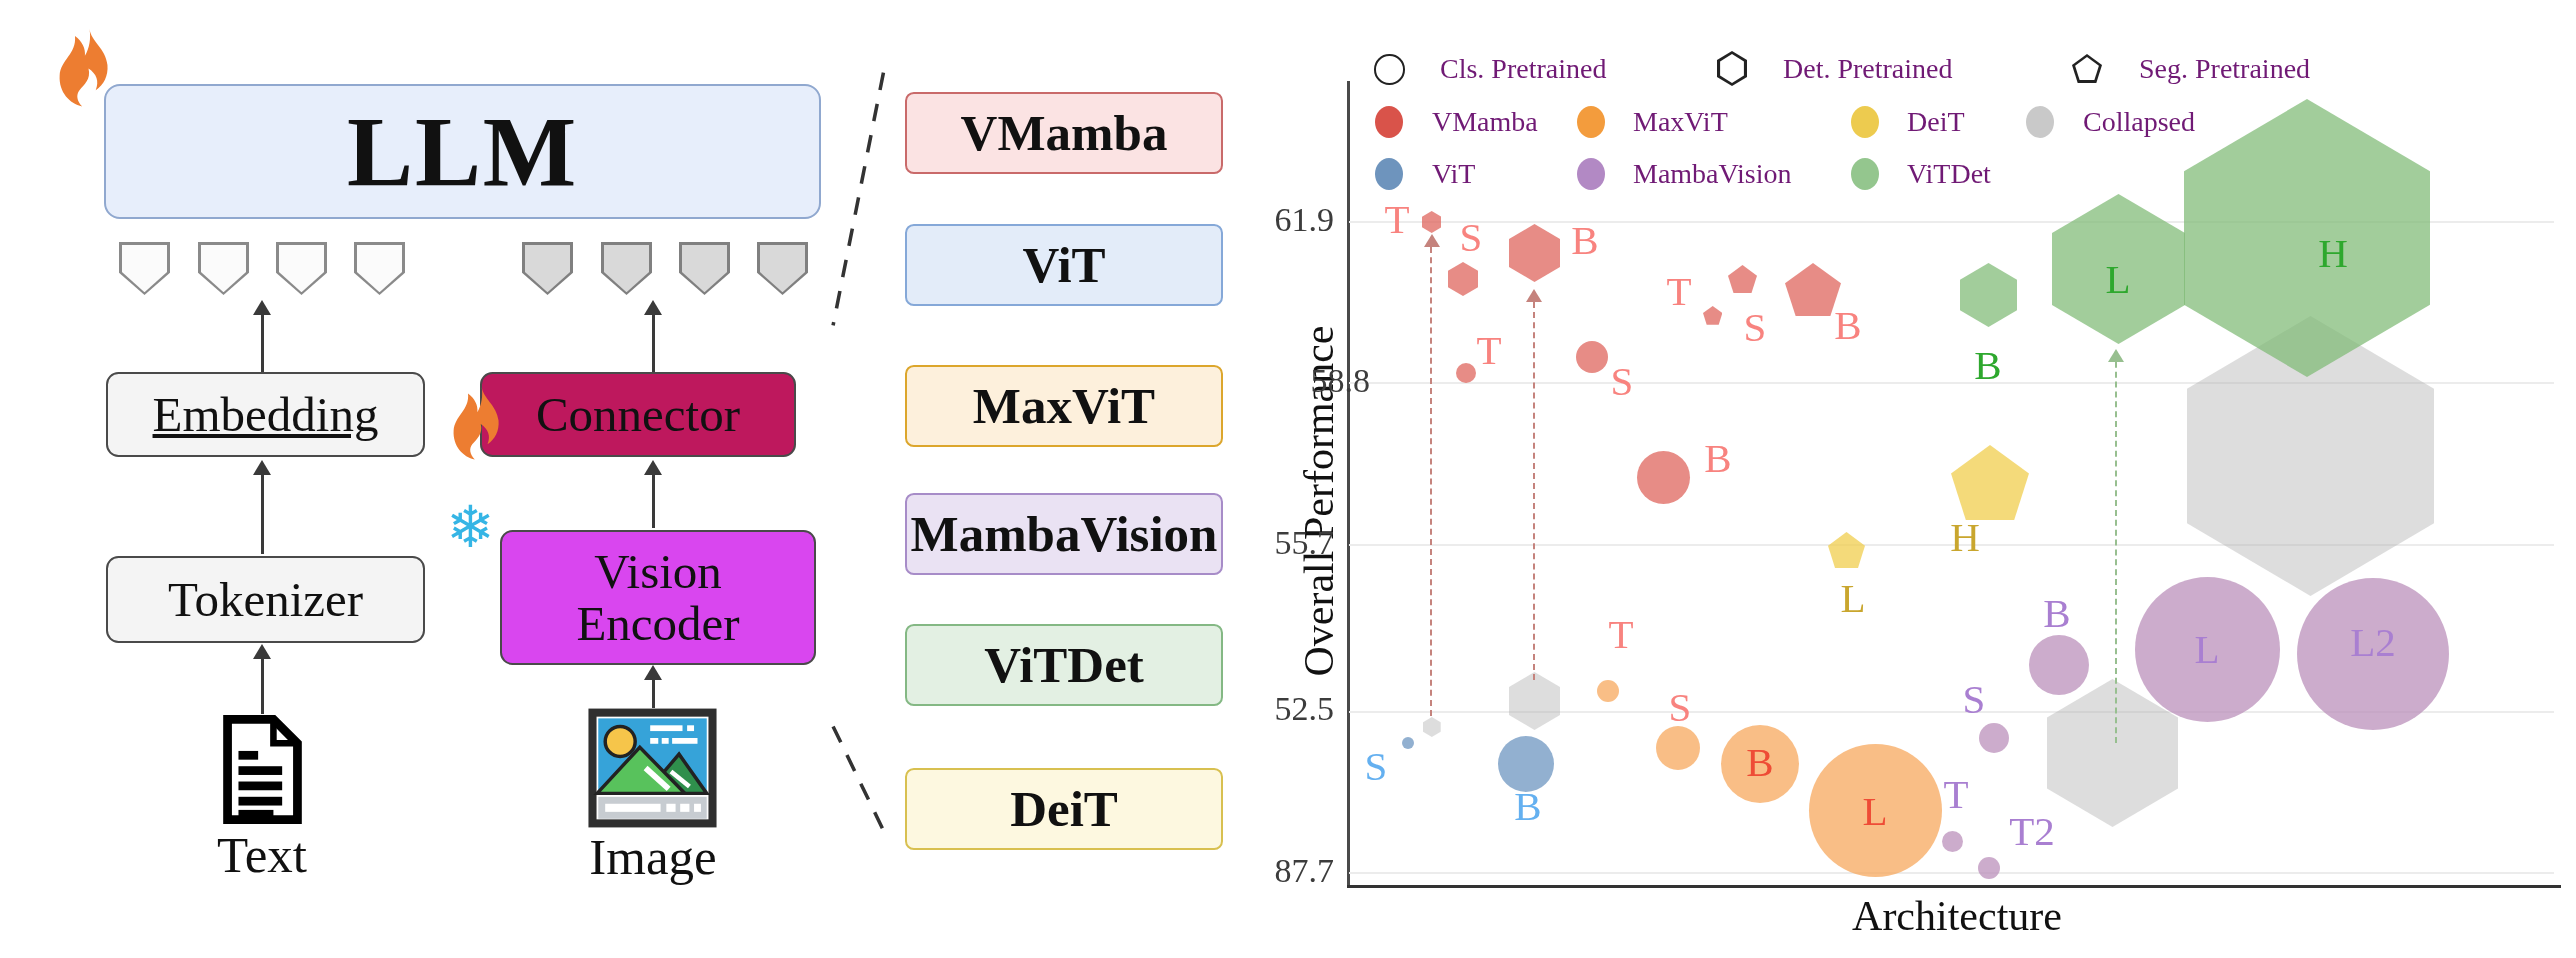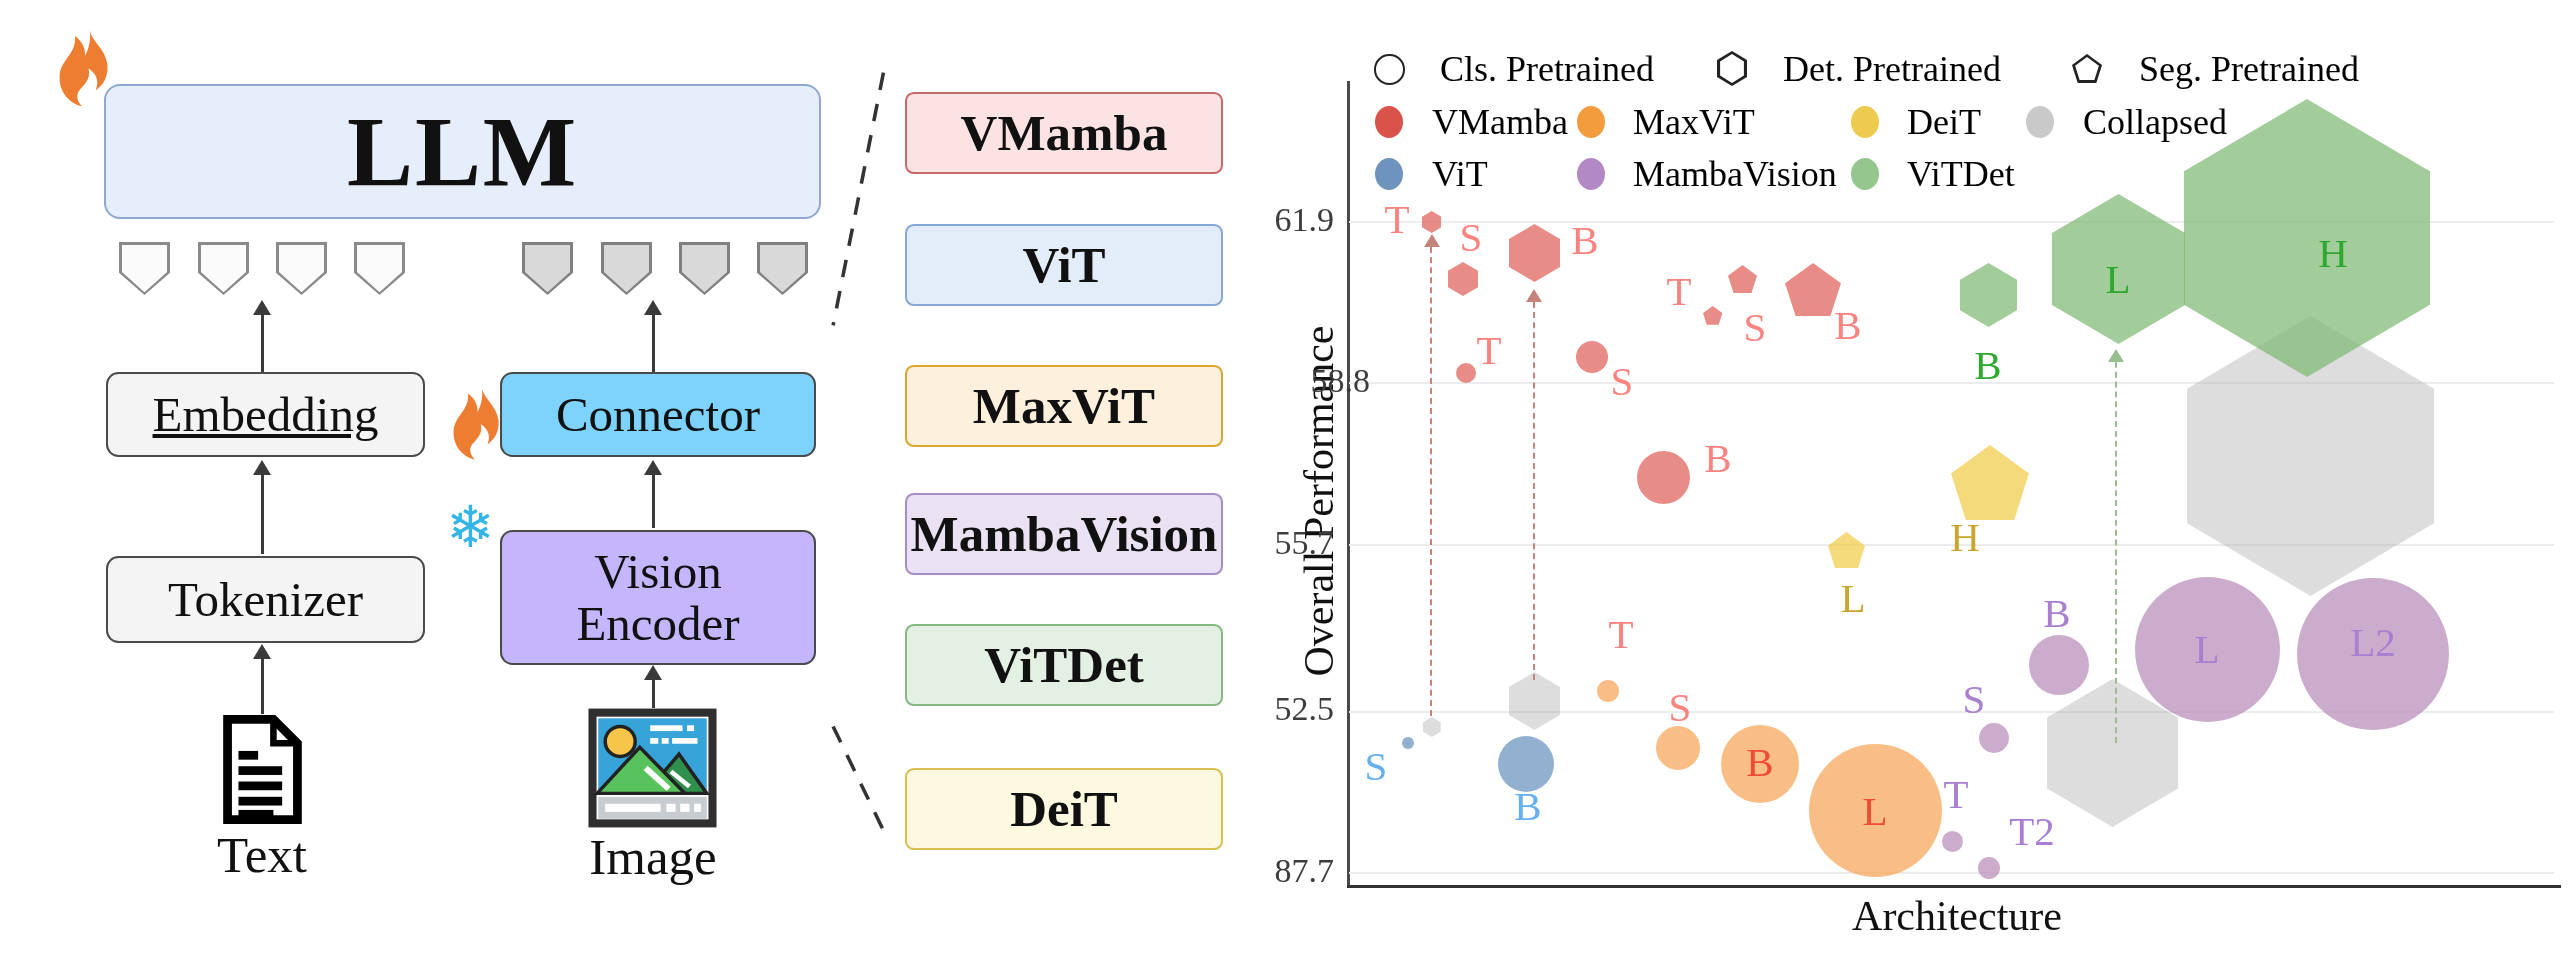--- a/index.html
+++ b/index.html
@@ -28,21 +28,21 @@
   .tick-label{position:absolute;font-size:34px;color:#3c3c3c;text-align:right;width:106px;}
   .spine{position:absolute;background:#3a3a3a;}
   .mk{position:absolute;}
   .mk.circle{border-radius:50%;}
   .mk.hexagon{clip-path:polygon(50% 0,100% 26%,100% 74%,50% 100%,0 74%,0 26%);}
   .mk.pentagon{clip-path:polygon(50% 0,100% 38%,81% 100%,19% 100%,0 38%);}
   .pt-label{position:absolute;font-size:41px;transform:translate(-50%,-50%);white-space:nowrap;}
   .dash-arrow{position:absolute;width:0;border-left:2.7px dashed;}
   .dash-head{position:absolute;width:0;height:0;border-left:8px solid transparent;
              border-right:8px solid transparent;}
-  .leg-text{position:absolute;font-size:36px;color:#000000;white-space:nowrap;transform:translateY(-50%);}
+  .leg-text{position:absolute;font-size:28px;color:#701a75;white-space:nowrap;transform:translateY(-50%);}
   .leg-dot{position:absolute;width:28px;height:32px;border-radius:50%;transform:translate(-50%,-50%);}
   .axis-label{position:absolute;font-size:42px;color:#111;white-space:nowrap;}
 </style>
 </head>
 <body>
 
 <div id="stage">
 
   <div class="abs" style="left:0;top:0;width:1281px;height:959px;">
 
@@ -112,29 +112,29 @@
       </div>
 
     <div class="dbox" style="left:106px;top:372px;width:315px;height:81px;background:#f4f4f4;">
       <span style="font-size:49px;text-decoration:underline;">Embedding</span>
     </div>
 
     <div class="dbox" style="left:106px;top:556px;width:315px;height:83px;background:#f4f4f4;">
       <span style="font-size:49px;">Tokenizer</span>
     </div>
 
-    <div class="dbox" style="left:500px;top:372px;width:312px;height:81px;background:#7dd3fc;">
+    <div class="dbox" style="left:480px;top:372px;width:312px;height:81px;background:#be185d;">
       <span style="font-size:49px;">Connector</span>
     </div>
 
     <svg class="abs" viewBox="0 0 64 92" style="left:449px;top:385px;width:55px;height:78px;">
       <path d="M38 2 C40 16 56 24 58 42 C59 54 54 64 45 70 C49 60 46 52 37 46 C40 58 32 64 27 70 C23 75 24 82 30 88 C16 85 4 72 5 54 C6 36 24 30 22 10 C30 16 34 24 33 32 C38 24 40 12 38 2 Z" fill="#ed7d31"></path>
     </svg>
 
-    <div class="dbox" style="left:500px;top:530px;width:312px;height:131px;background:#c4b5fd;flex-direction:column;">
+    <div class="dbox" style="left:500px;top:530px;width:312px;height:131px;background:#d946ef;flex-direction:column;">
       <span style="font-size:49px;">Vision</span>
       <span style="font-size:49px;">Encoder</span>
     </div>
 
     <div class="abs" style="left:446px;top:493px;font-size:58px;color:#35b5e5;font-family:'DejaVu Sans',sans-serif;">❄</div>
 
     <svg class="abs" viewBox="0 0 76 100" style="left:221px;top:714px;width:83px;height:111px;">
       <path d="M6 4 h42 l22 22 v70 h-64 z" fill="#fff" stroke="#000" stroke-width="8" stroke-linejoin="miter"></path>
       <path d="M48 6 v20 h20" fill="none" stroke="#000" stroke-width="6"></path>
       <rect x="16" y="33" width="18" height="8" fill="#000"></rect>

